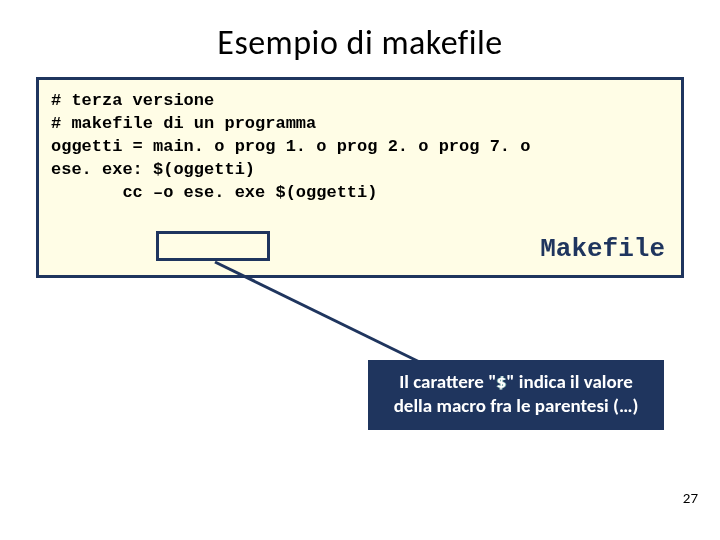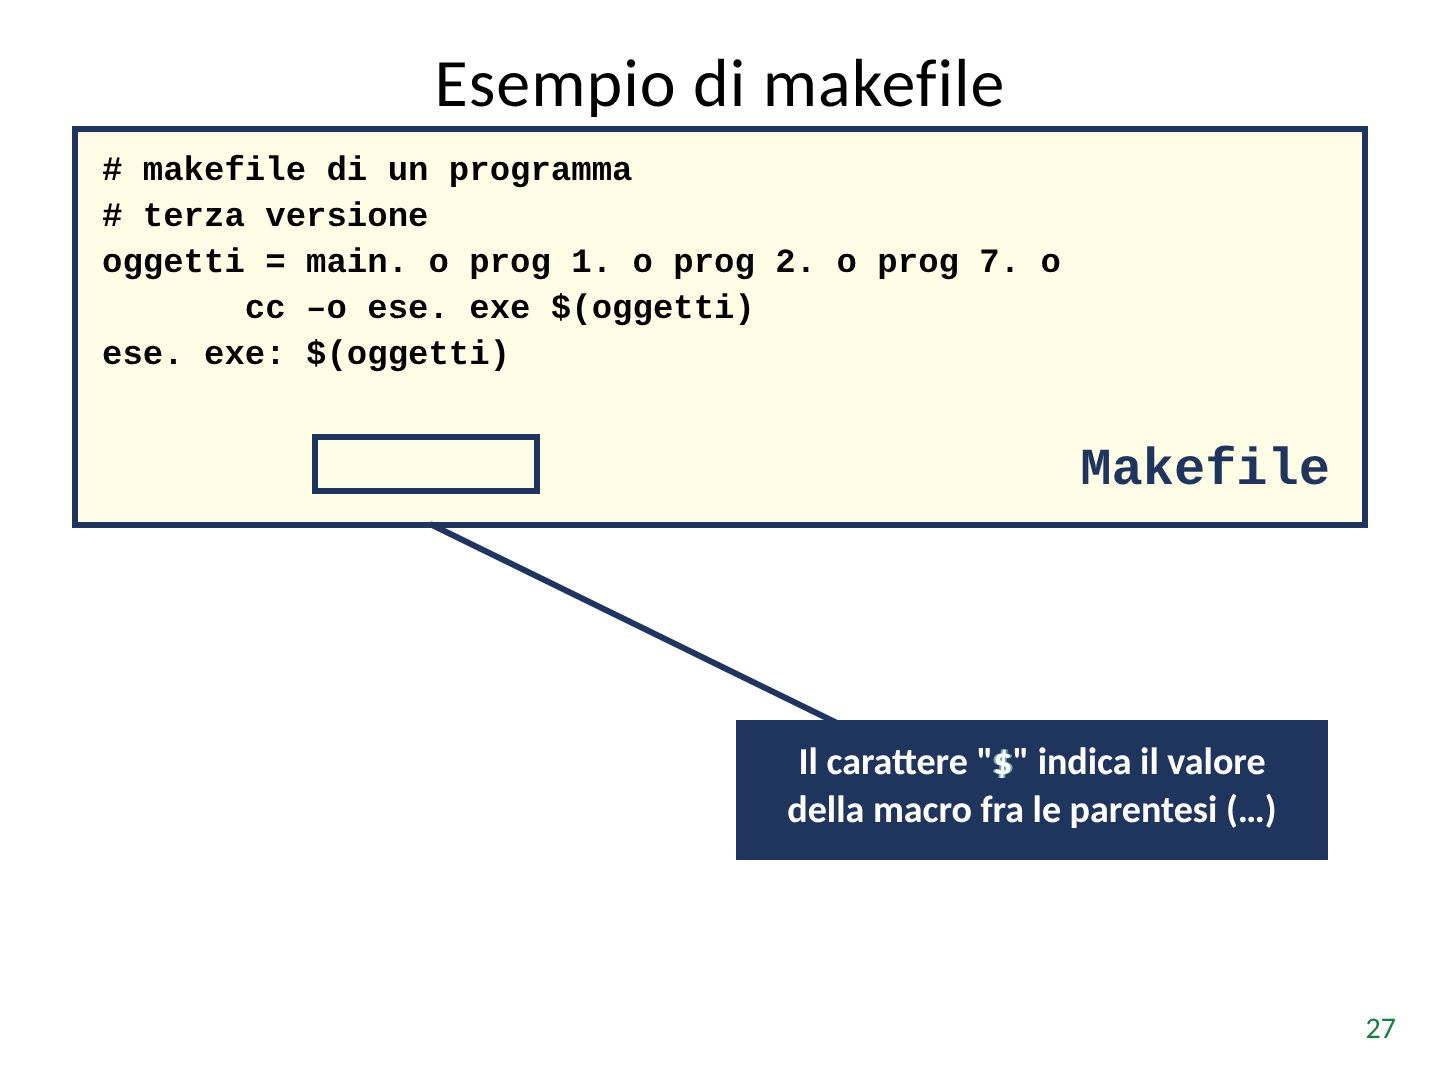--- a/index.html
+++ b/index.html
@@ -10,20 +10,21 @@
     font-family: Calibri, Arial, sans-serif;
     position: relative;
     overflow: hidden;
   }
   .slide-title {
     text-align: center;
     font-size: 34px;
     font-weight: 400;
     color: #000;
     padding-top: 22px;
+    padding-bottom: 14px;
     letter-spacing: 0.5px;
   }
   .code-box {
     margin: 0 36px;
     background: #fffde6;
     border: 3px solid #1f355e;
     padding: 10px 12px 8px 12px;
     font-family: "Courier New", monospace;
     font-size: 17px;
     font-weight: bold;
@@ -72,38 +73,38 @@
     color: #ffffff;
     text-shadow: 1px 0 #7aa, -1px 0 #7aa;
   }
   .connector {
     position: absolute;
     pointer-events: none;
   }
   .page-num {
     position: absolute;
     right: 22px;
-    bottom: 16px;
+    bottom: 33px;
     font-size: 15px;
-    color: #15803d;
+    color: #000000;
   }
 </style>
 </head>
 <body>
 
 <div class="slide-title">Esempio di makefile</div>
 
 <div class="code-box">
+  <div class="code-line"># terza versione</div>
   <div class="code-line"># makefile di un programma</div>
-  <div class="code-line"># terza versione</div>
   <div class="code-line"></div>
   <div class="code-line">oggetti = main. o prog 1. o prog 2. o prog 7. o</div>
   <div class="code-line"></div>
+  <div class="code-line">ese. exe: $(oggetti)</div>
   <div class="code-line">       cc –o ese. exe $(oggetti)</div>
-  <div class="code-line">ese. exe: $(oggetti)</div>
   <div class="highlight-box hl1"></div>
   <div class="makefile-label">Makefile</div>
 </div>
 
 <svg class="connector" width="720" height="540" style="left:0;top:0;">
   <line x1="215" y1="262" x2="440" y2="372" stroke="#1f355e" stroke-width="3"></line>
 </svg>
 
 <div class="note-box">
   <span>Il carattere "</span><span class="dollar">$</span><span>" indica il valore della macro fra le parentesi (…)</span>

